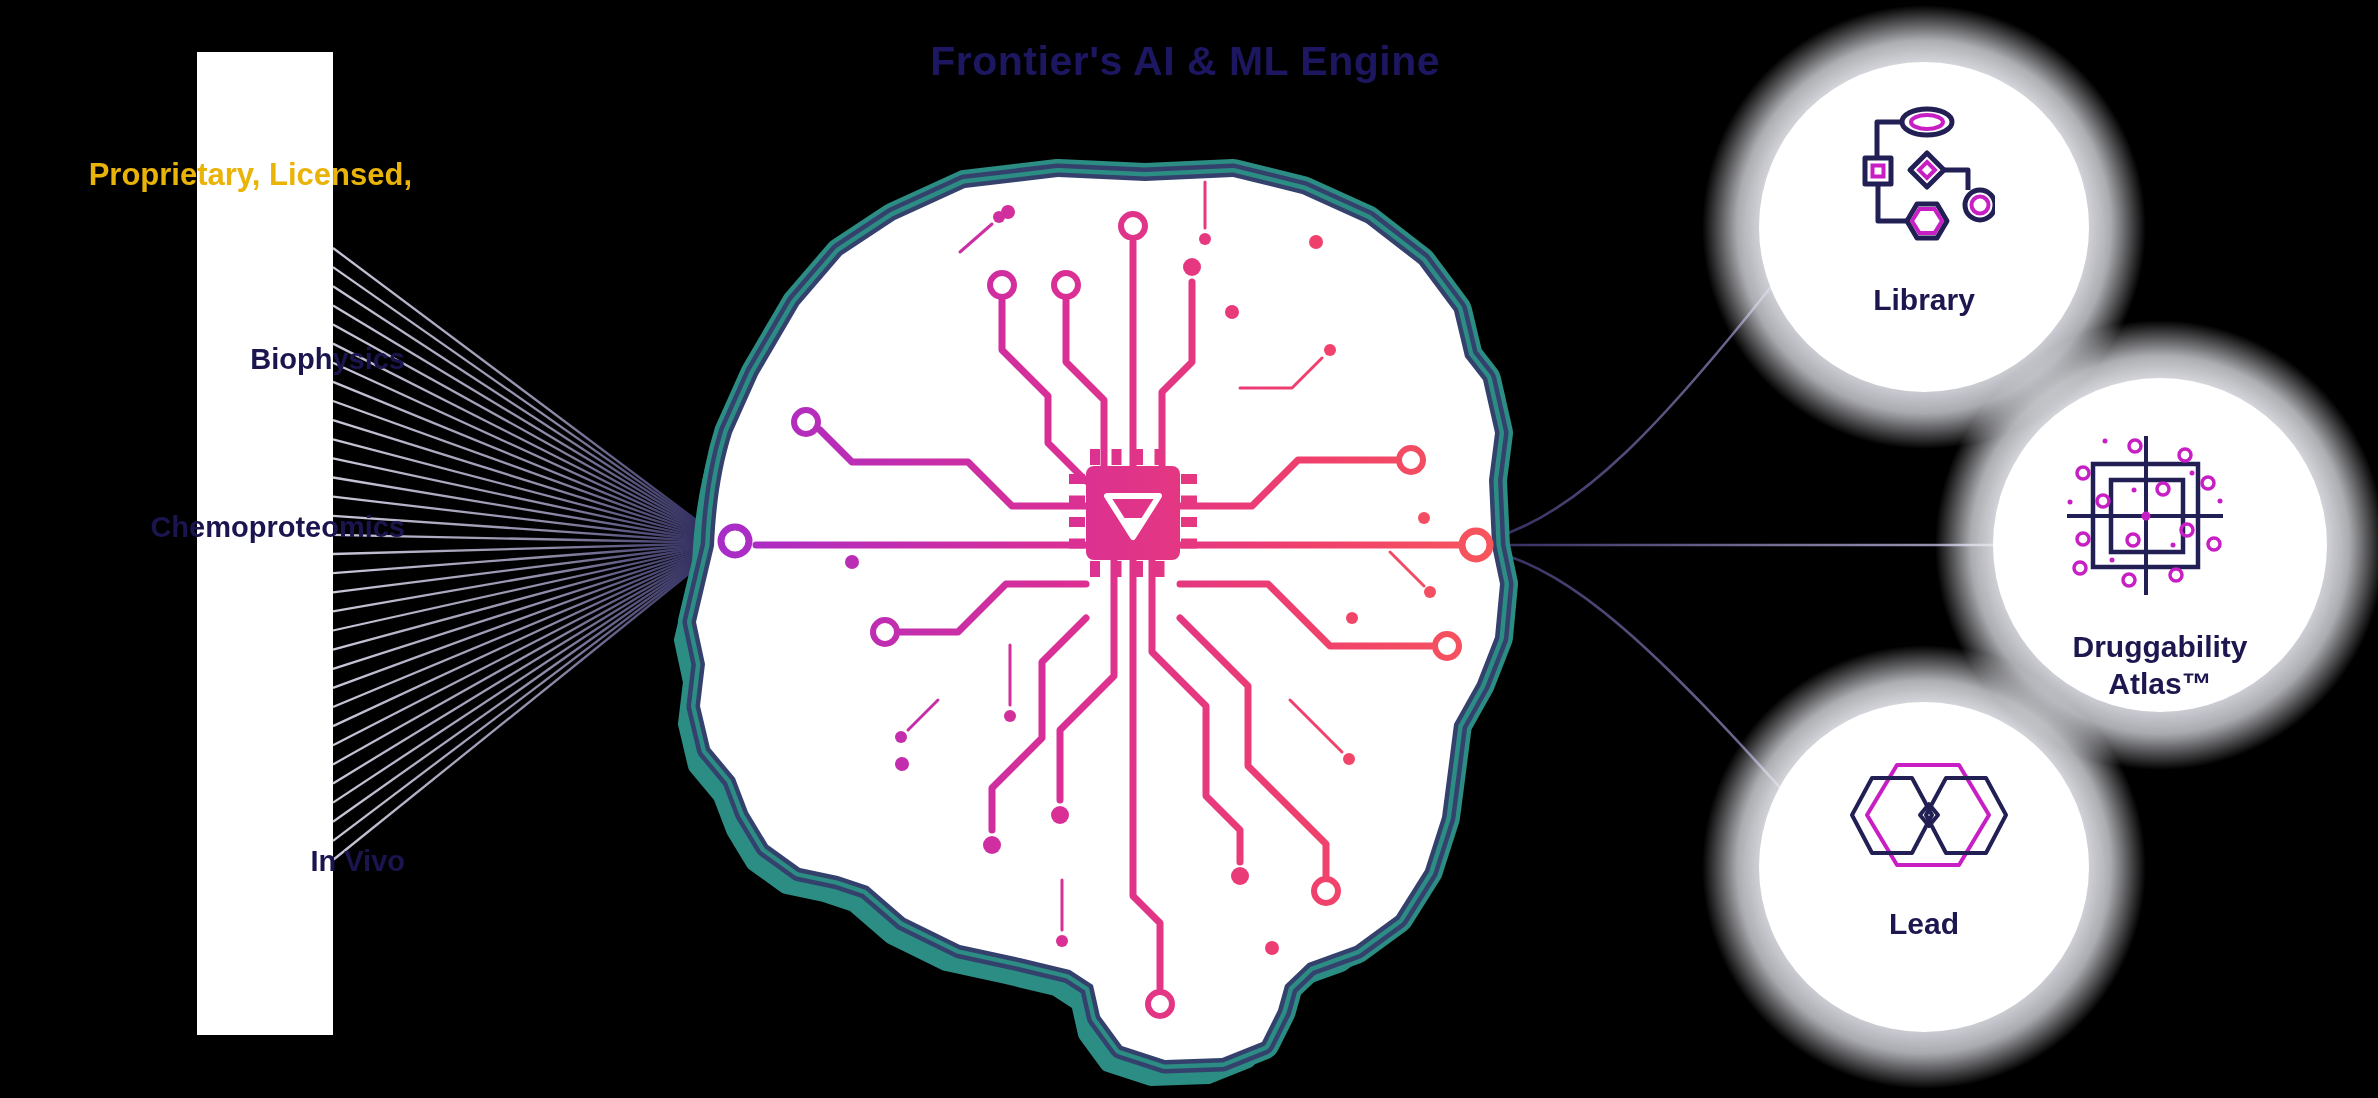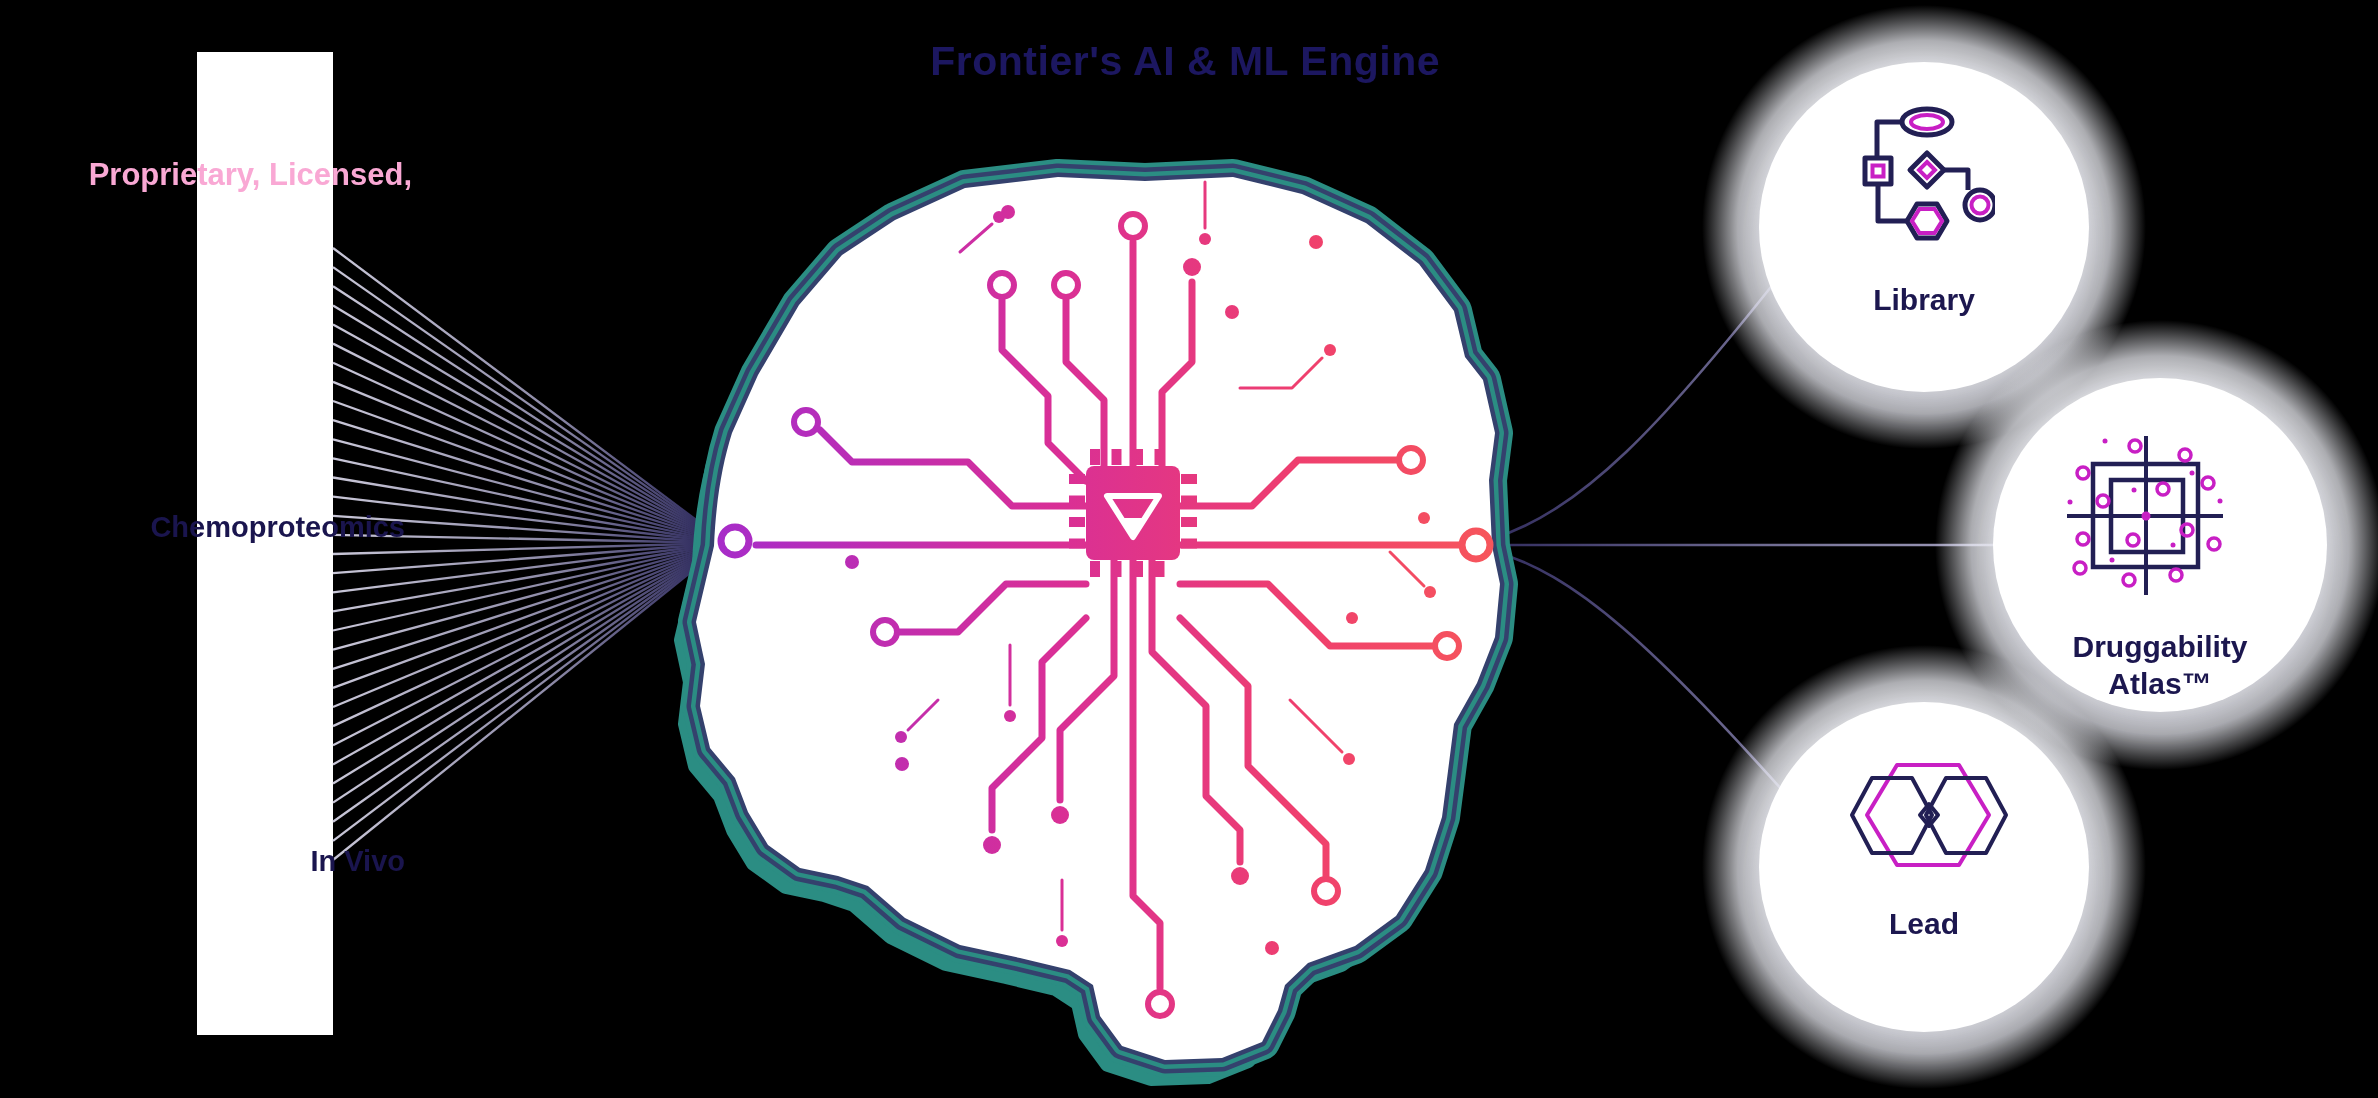--- a/index.html
+++ b/index.html
@@ -2,21 +2,21 @@
 <html><head>
 <meta charset="utf-8">
 <style>
   html,body{margin:0;padding:0;background:#000;}
   .canvas{position:relative;width:2378px;height:1098px;background:#000;overflow:hidden;
           font-family:"Liberation Sans", sans-serif;}
   .scene{position:absolute;left:0;top:0;}
   #fan line{stroke:url(#fanGrad);stroke-width:2.3;}
   .txt{position:absolute;color:#1b1651;font-weight:bold;text-align:right;}
   .title{left:790px;top:38px;width:650px;font-size:41px;letter-spacing:.5px;color:#1c1760;}
-  .src-head{left:0;top:156px;width:412px;font-size:31px;line-height:38px;color:#f9a8d4;}
+  .src-head{left:0;top:156px;width:412px;font-size:31px;line-height:38px;color:#eab308;}
   .src-item{left:5px;width:400px;font-size:29px;color:#1a154e;}
   .item-0{top:343px;} .item-1{top:511px;} .item-2{top:679px;} .item-3{top:845px;}
   .node{position:absolute;}
   .halo{position:absolute;left:0;top:0;width:100%;height:100%;border-radius:50%;
         background:radial-gradient(circle closest-side,#ffffff 0%,#fdfdfe 54%,#f3f4f8 68%,rgba(240,241,247,.72) 84%,rgba(240,241,247,0) 100%);}
   .circle{position:absolute;background:#fff;border-radius:50%;box-shadow:0 16px 36px rgba(60,60,100,.10);}
   .node-1{left:1702px;top:5px;width:444px;height:444px;z-index:2;}
   .node-2{left:1935px;top:320px;width:450px;height:450px;z-index:3;}
   .node-3{left:1702px;top:645px;width:444px;height:444px;z-index:2;}
   .node-1 .circle,.node-3 .circle{left:57px;top:57px;width:330px;height:330px;}
@@ -187,20 +187,21 @@
       <circle cx="1476" cy="545" r="14" fill="#ffffff" stroke="url(#cg)" stroke-width="7"></circle>
     </g>
   </svg>
 
   <div class="txt title">Frontier's AI &amp; ML Engine</div>
 
   <div class="txt src-head">
     <div>Proprietary, Licensed,</div>
   </div>
 
+  <div class="txt src-item item-0">Biophysics</div>
   <div class="txt src-item item-1">Chemoproteomics</div>
   <div class="txt src-item item-3">In Vivo</div>
 
   <div class="node node-1">
     <div class="halo"></div>
     <div class="circle"></div>
     <svg class="node-icon icon-1" width="140" height="150" viewBox="0 0 140 150">
       <g fill="none" stroke="#221f54" stroke-width="5" stroke-linejoin="round">
         <path d="M47 21 H22 V57"></path>
         <path d="M89 69 H113 V89"></path>

